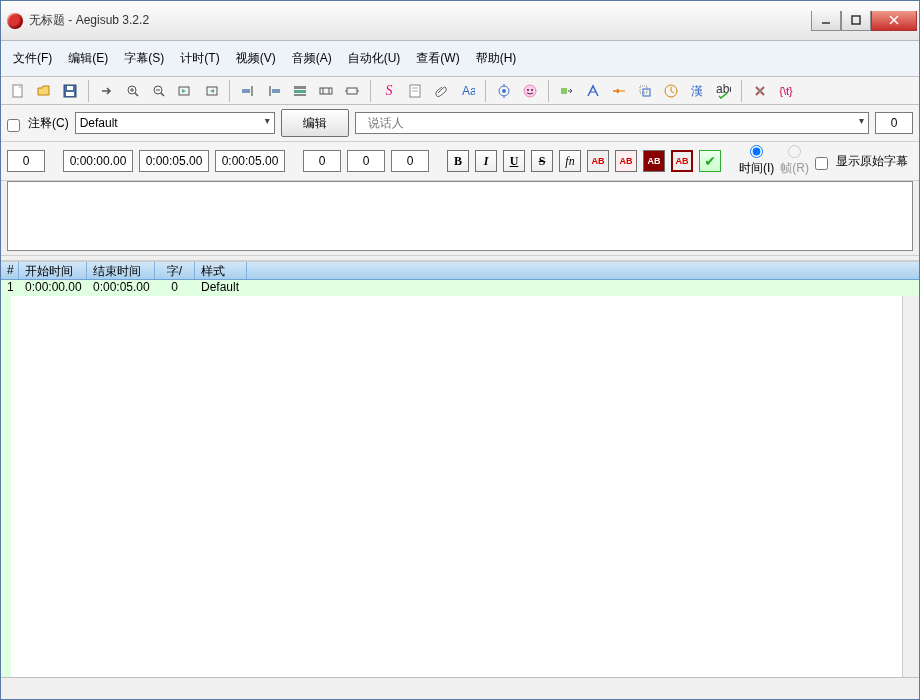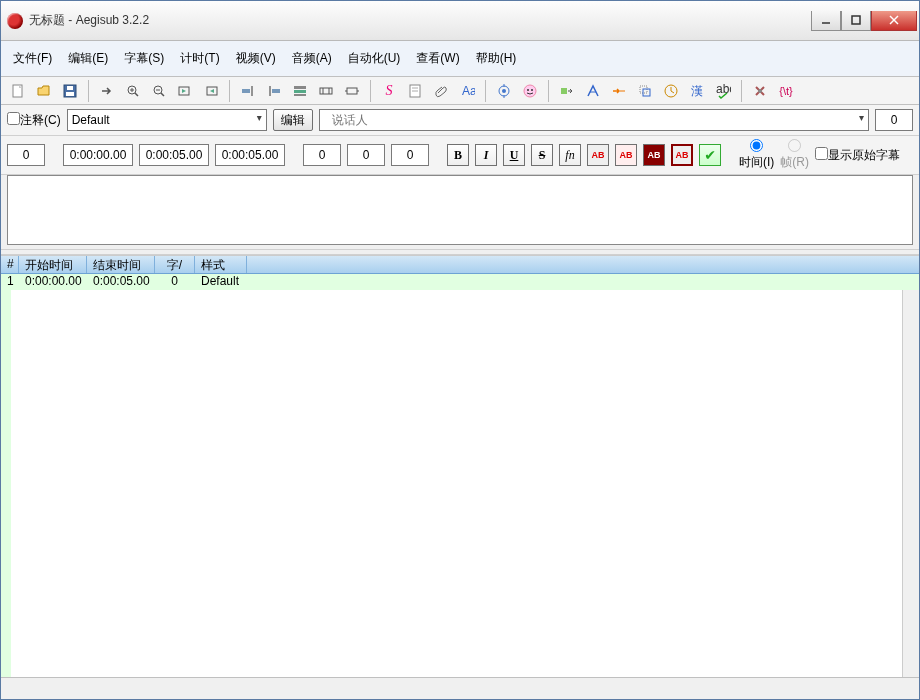--- a/index.html
+++ b/index.html
@@ -16,26 +16,26 @@
 .winbtn svg { width: 10px; height: 10px; }
 
 .menubar { height: 36px; background: #eef3fa; border-bottom: 1px solid #c0c0c0; display: flex; align-items: center; padding: 0 4px; gap: 0; }
 .menubar span { padding: 2px 8px; cursor: default; }
 
 .toolbar1 { height: 28px; background: #f4f4f4; border-bottom: 1px solid #c0c0c0; display: flex; align-items: center; padding: 2px 6px; gap: 4px; }
 .tbtn { width: 22px; height: 22px; display:flex; align-items:center; justify-content:center; border:1px solid transparent; border-radius:2px; }
 .sep { width:1px; height:22px; background:#bbb; margin:0 3px;}
 
 .editrow { background:#f4f4f4; padding:4px 6px; border-bottom:1px solid #d0d0d0; display:flex; align-items:center; gap:6px;}
-.chk { display:flex; align-items:flex-start; gap:0;}
+.chk { display:flex; align-items:flex-end; gap:8px;}
 .chk input{width:13px;height:13px;}
 select,.combo { height:22px; border:1px solid #7a7a7a; background:#fff; padding:0 18px 0 4px; appearance:none; position:relative;}
 .combo-wrap{position:relative;display:inline-block;}
 .combo-wrap::after{content:"▾"; position:absolute; right:5px; top:3px; color:#444; pointer-events:none; font-size:10px;}
-.btn { height:22px; border:1px solid #707070; background:linear-gradient(#fefefe,#e3e3e3); padding:0 7px; border-radius:2px;}
+.btn { height:28px; border:1px solid #707070; background:linear-gradient(#fefefe,#e3e3e3); padding:0 21px; border-radius:2px;}
 
 .timerow { background:#f4f4f4; padding:3px 6px; border-bottom:1px solid #d0d0d0; display:flex; align-items:center; gap:6px;}
 .tinput { width:70px; height:22px; border:1px solid #7a7a7a; text-align:center; background:#fff;}
 .tinput.narrow{width:38px;}
 .fmt { width:22px; height:22px; border:1px solid #707070; background:linear-gradient(#fff,#eee); display:flex;align-items:center;justify-content:center;font-weight:bold;font-family:"Times New Roman",serif;}
 .fmt.i{font-style:italic;}
 .fmt.u{text-decoration:underline;}
 .fmt.s{text-decoration:line-through;}
 .colbtn{width:22px;height:22px;border:1px solid #707070;display:flex;align-items:center;justify-content:center;font-size:9px;font-weight:bold;}
 .commit{width:22px;height:22px;border:1px solid #3a3;background:linear-gradient(#efe,#cfc);color:#2a2;display:flex;align-items:center;justify-content:center;font-size:14px;}

